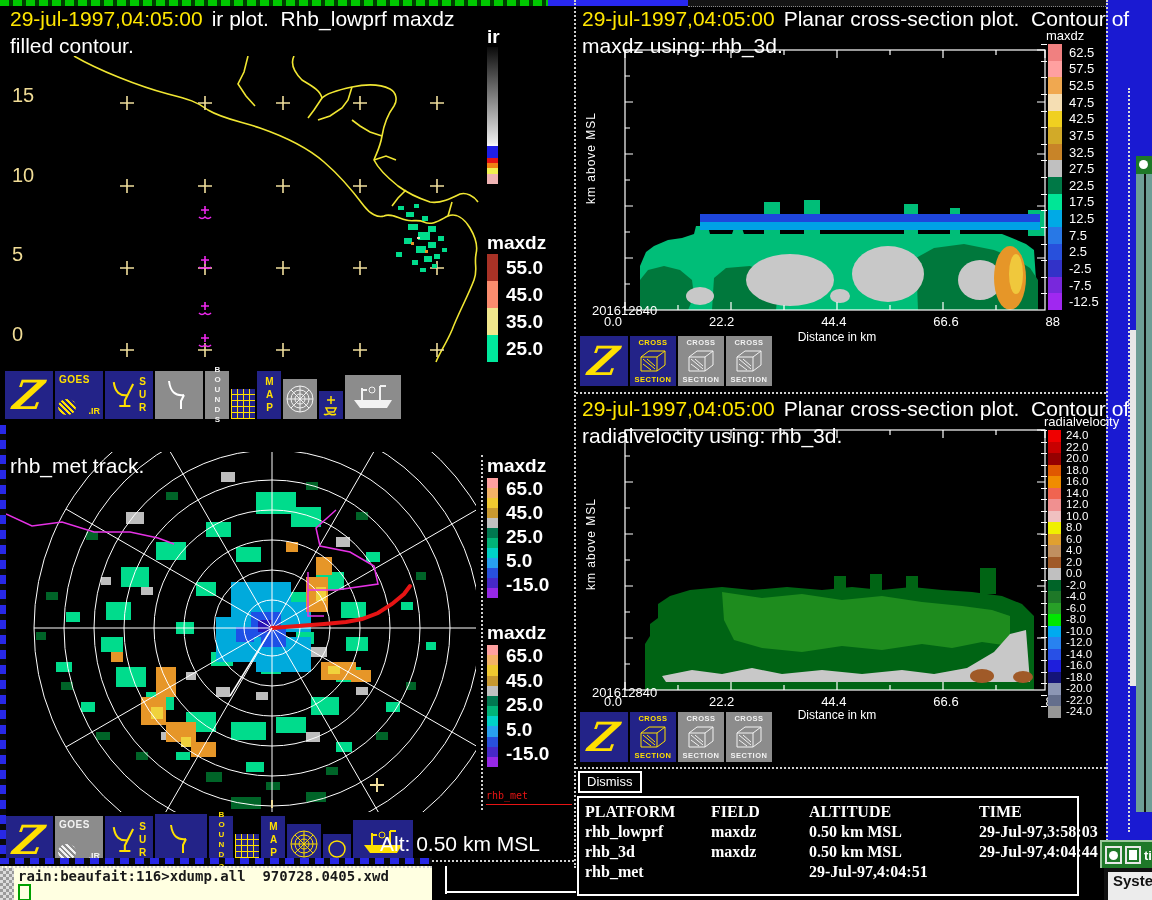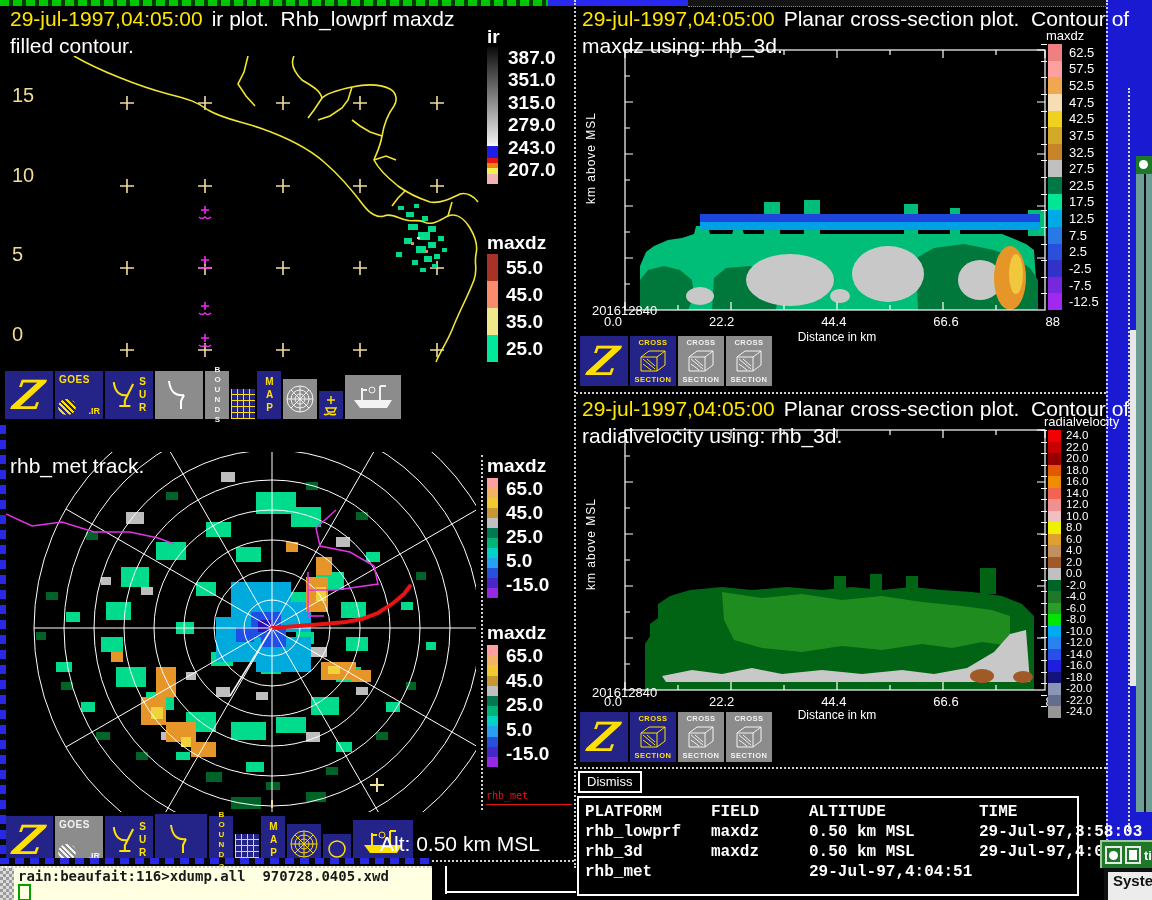--- a/index.html
+++ b/index.html
@@ -67,21 +67,21 @@
   .xsb{width:46px;height:50px;flex-direction:column;justify-content:space-between;
      padding:2px 0;font-size:7.5px;font-weight:bold;letter-spacing:.5px;}
   .xsb.on{background:#232388;color:#FFE000;}
   .xsb.off{background:#8C8C8C;color:#F2F2F2;}
   
   #dismiss{position:absolute;left:578px;top:771px;background:#000;color:#fff;
      border:2px solid #fff;font-family:"Liberation Sans",sans-serif;font-size:13px;
      padding:1px 7px 2px;z-index:8;}
   #infowin{position:absolute;left:577px;top:796px;width:502px;height:100px;background:#000;
      border:2px solid #fff;z-index:8;box-sizing:border-box;
-     font-family:Liberation Mono, monospace;font-weight:bold;color:#fff;font-size:16px;}
+     font-family:Liberation Serif, serif;font-weight:bold;color:#fff;font-size:16px;}
   .info-grid{display:grid;grid-template-columns:126px 98px 170px auto;line-height:20px;
      padding-left:6px;white-space:pre;}
   
   #terminal{position:absolute;left:0;top:866px;width:432px;height:34px;background:#FFFFE1;
      border-top:2px dotted #cfcfcf;z-index:9;display:flex;}
   .term-scroll{width:14px;height:100%;
      background:repeating-conic-gradient(#9a9a9a 0% 25%,#dcdcdc 0% 50%) 0 0/6px 6px;}
   .term-text{font-family:"DejaVu Sans Mono",monospace;font-size:14px;font-weight:bold;
      color:#1a1a1a;white-space:pre;line-height:15px;padding:1px 0 0 4px;}
   .term-cursor{display:inline-block;width:9px;height:13px;border:2px solid #00A000;vertical-align:middle;}
@@ -148,28 +148,20 @@
   </svg>
   <div class="map-ticks-y" style="left:12px;top:84px;height:262px;width:36px">
       <div>15</div>
       <div>10</div>
       <div>5</div>
       <div>0</div>
     </div>
 
   <div class="cb-title" style="left:487px;top:26px">ir</div>
   <div class="irbar" style="left:487px;top:47px;height:137px"></div>
-  <div class="cb-labels" style="left:508px;top:47px;height:134px">
-      <div>387.0</div>
-      <div>351.0</div>
-      <div>315.0</div>
-      <div>279.0</div>
-      <div>243.0</div>
-      <div>207.0</div>
-    </div>
 
   <div class="cb-title" style="left:487px;top:232px">maxdz</div>
   <div class="cb-rows" style="left:487px;top:254px;height:108px;width:80px">
 
   <div class="cb-row">
         <div class="sw" style="background: rgb(168, 50, 38);"></div>
         <div class="lab">55.0</div>
       </div>
       <div class="cb-row">
         <div class="sw" style="background: rgb(250, 140, 110);"></div>

